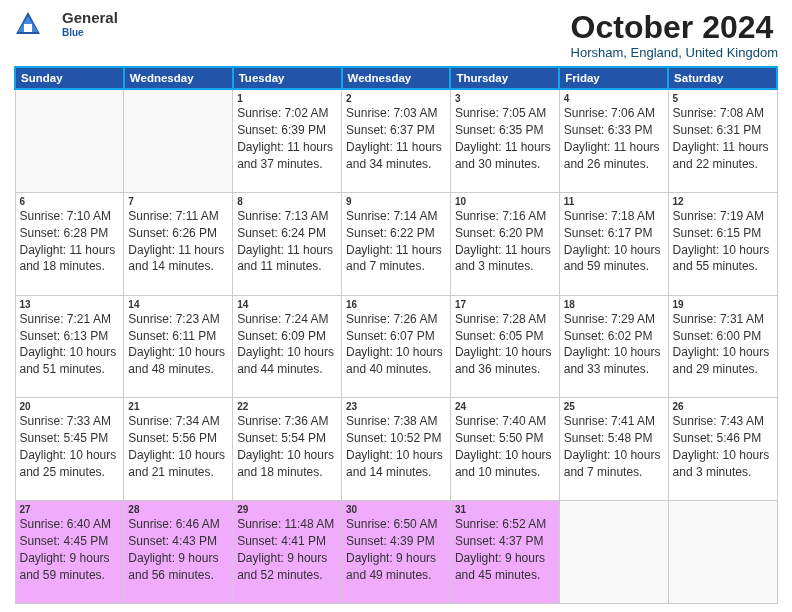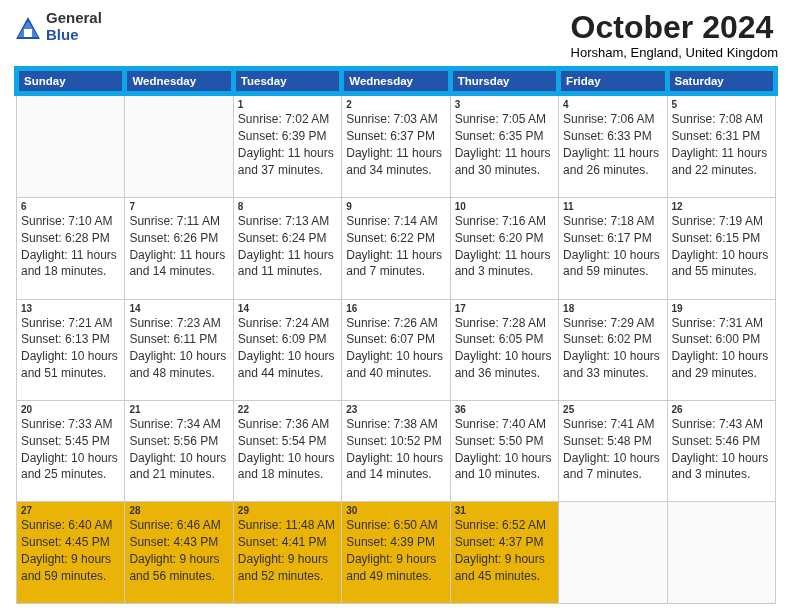--- a/index.html
+++ b/index.html
@@ -18,81 +18,81 @@
       flex-direction: column;
     }
     .header {
       display: flex;
       justify-content: space-between;
       align-items: flex-start;
       margin-bottom: 6px;
     }
     .logo {
       display: flex;
-      align-items: flex-end;
-      gap: 4px;
+      align-items: flex-start;
+      gap: 20px;
     }
     .logo-text {
       display: flex;
       flex-direction: column;
       line-height: 1.1;
     }
     .logo-general {
       font-size: 15px;
       font-weight: bold;
       color: #333;
     }
     .logo-blue {
-      font-size: 15px;
+      font-size: 10px;
       font-weight: bold;
       color: #2255aa;
     }
     .logo-icon {
       width: 28px;
       height: 28px;
     }
     .title-block {
       text-align: left;
     }
     .month-title {
       font-size: 32px;
       font-weight: bold;
       color: #222;
       line-height: 1.1;
     }
     .location {
       font-size: 13px;
-      color: #000000;
+      color: #0c4a6e;
       font-weight: normal;
     }
     .calendar {
       width: 100%;
       border-collapse: collapse;
       flex: 1;
       table-layout: fixed;
     }
     .calendar thead tr th {
       background: #2255aa;
       color: #fff;
       text-align: left;
       padding: 4px 5px;
       font-size: 11.5px;
-      border: 5px solid #0ea5e9;
+      border: 2px solid #0ea5e9;
     }
     .calendar tbody tr td {
       vertical-align: top;
       border: 1px solid #ccc;
       padding: 3px 4px;
       font-size: 9.2px;
       color: #333;
       height: 84px;
       background: #fff;
     }
     .calendar tbody tr:last-child td {
-      background: #eab308;
+      background: #f0abfc;
     }
     .day-num {
       font-weight: bold;
       font-size: 10px;
       display: block;
       margin-bottom: 1px;
     }
     .day-info {
       font-size: 12px;
       line-height: 1.4;
@@ -301,21 +301,21 @@
 and 18 minutes.</div>
           </td>
           <td>
             <span class="day-num">23</span>
             <div class="day-info">Sunrise: 7:38 AM
 Sunset: 10:52 PM
 Daylight: 10 hours
 and 14 minutes.</div>
           </td>
           <td>
-            <span class="day-num">36</span>
+            <span class="day-num">24</span>
             <div class="day-info">Sunrise: 7:40 AM
 Sunset: 5:50 PM
 Daylight: 10 hours
 and 10 minutes.</div>
           </td>
           <td>
             <span class="day-num">25</span>
             <div class="day-info">Sunrise: 7:41 AM
 Sunset: 5:48 PM
 Daylight: 10 hours

